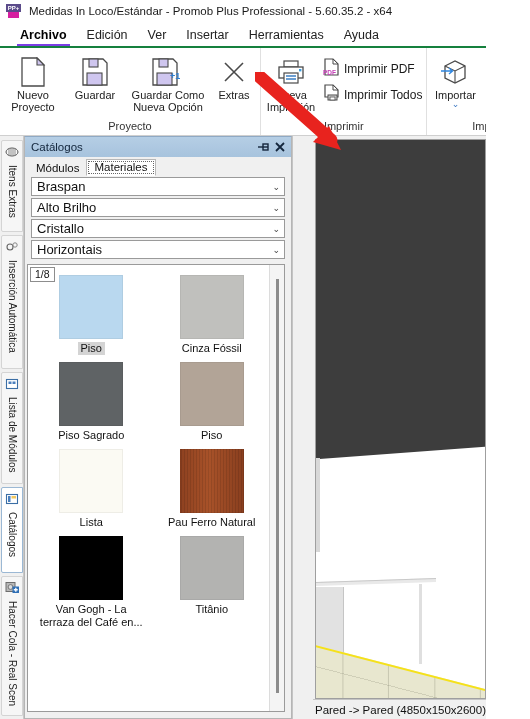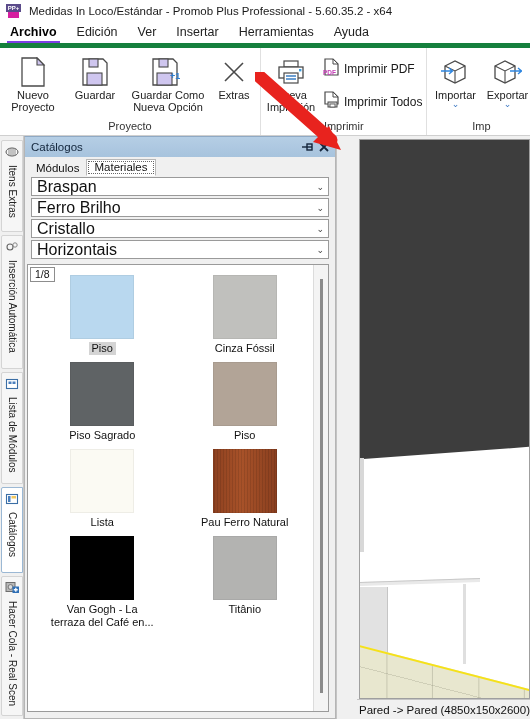--- a/index.html
+++ b/index.html
@@ -5,21 +5,21 @@
   * { box-sizing: border-box; }
   html, body {
     margin: 0; padding: 0;
     width: 530px; height: 719px;
     overflow: hidden;
     font-family: "Liberation Sans", sans-serif;
     background: #ffffff;
   }
   #app {
     position: relative;
-    width: 530px; height: 719px;
+    width: 486px; height: 719px;
     background: #eab308;
     overflow: hidden;
   }
 
   
   .titlebar {
     height: 22px;
     background: #ffffff;
     display: flex;
     align-items: center;
@@ -45,22 +45,22 @@
     color: #1a1a1a;
     white-space: nowrap;
   }
 
   
   .menubar {
     height: 26px;
     background: #ffffff;
     display: flex;
     align-items: flex-end;
-    padding-left: 0;
-    border-bottom: 5px solid #15803d;
+    padding-left: 10px;
+    border-bottom: 2px solid #15803d;
   }
   .menu-item {
     font-size: 12.5px;
     color: #222;
     padding: 0 10px 4px 10px;
     position: relative;
     cursor: default;
     white-space: nowrap;
   }
   .menu-item.active {
@@ -112,21 +112,21 @@
     padding-top: 3px;
     cursor: default;
   }
   .rib-btn .glyph { height: 34px; display: flex; align-items: center; justify-content: center; }
   .rib-btn .lbl {
     font-size: 11px; color: #222; text-align: center; line-height: 12px;
     white-space: normal;
   }
   .rib-stack {
     display: flex; flex-direction: column; justify-content: space-between;
-    padding: 6px 2px 0 4px; gap: 11px;
+    padding: 6px 2px 0 4px; gap: 4px;
   }
   .rib-small {
     display: flex; align-items: center; gap: 4px; cursor: default;
   }
   .rib-small .lbl { font-size: 12px; color: #1a1a1a; white-space: nowrap; }
   .chev { font-size: 9px; color: #3b78c3; line-height: 7px; }
 
   
   .main {
     position: absolute;
@@ -216,21 +216,21 @@
   .combo {
     height: 19px;
     background: #ffffff;
     border: 1px solid #9a9a9a;
     display: flex;
     align-items: center;
     padding: 0 4px 0 5px;
     margin-bottom: 2px;
     cursor: default;
   }
-  .combo .ctxt { flex: 1; font-size: 16px; color: #111; }
+  .combo .ctxt { flex: 1; font-size: 13px; color: #111; }
   .combo .carrow { font-size: 9px; color: #444; }
 
   .swatch-panel {
     margin: 3px 6px 6px 2px;
     background: #ffffff;
     border: 1px solid #9a9a9a;
     flex: 1;
     position: relative;
     overflow: hidden;
     display: flex;
@@ -613,21 +613,21 @@
         <div class="ctab">Módulos</div>
         <div class="ctab sel">Materiales</div>
       </div>
 
       <div class="cat-combos">
         <div class="combo">
           <span class="ctxt">Braspan</span>
           <span class="carrow">⌄</span>
         </div>
         <div class="combo">
-          <span class="ctxt">Ferro Brilho</span>
+          <span class="ctxt">Alto Brilho</span>
           <span class="carrow">⌄</span>
         </div>
         <div class="combo">
           <span class="ctxt">Cristallo</span>
           <span class="carrow">⌄</span>
         </div>
         <div class="combo">
           <span class="ctxt">Horizontais</span>
           <span class="carrow">⌄</span>
         </div>

